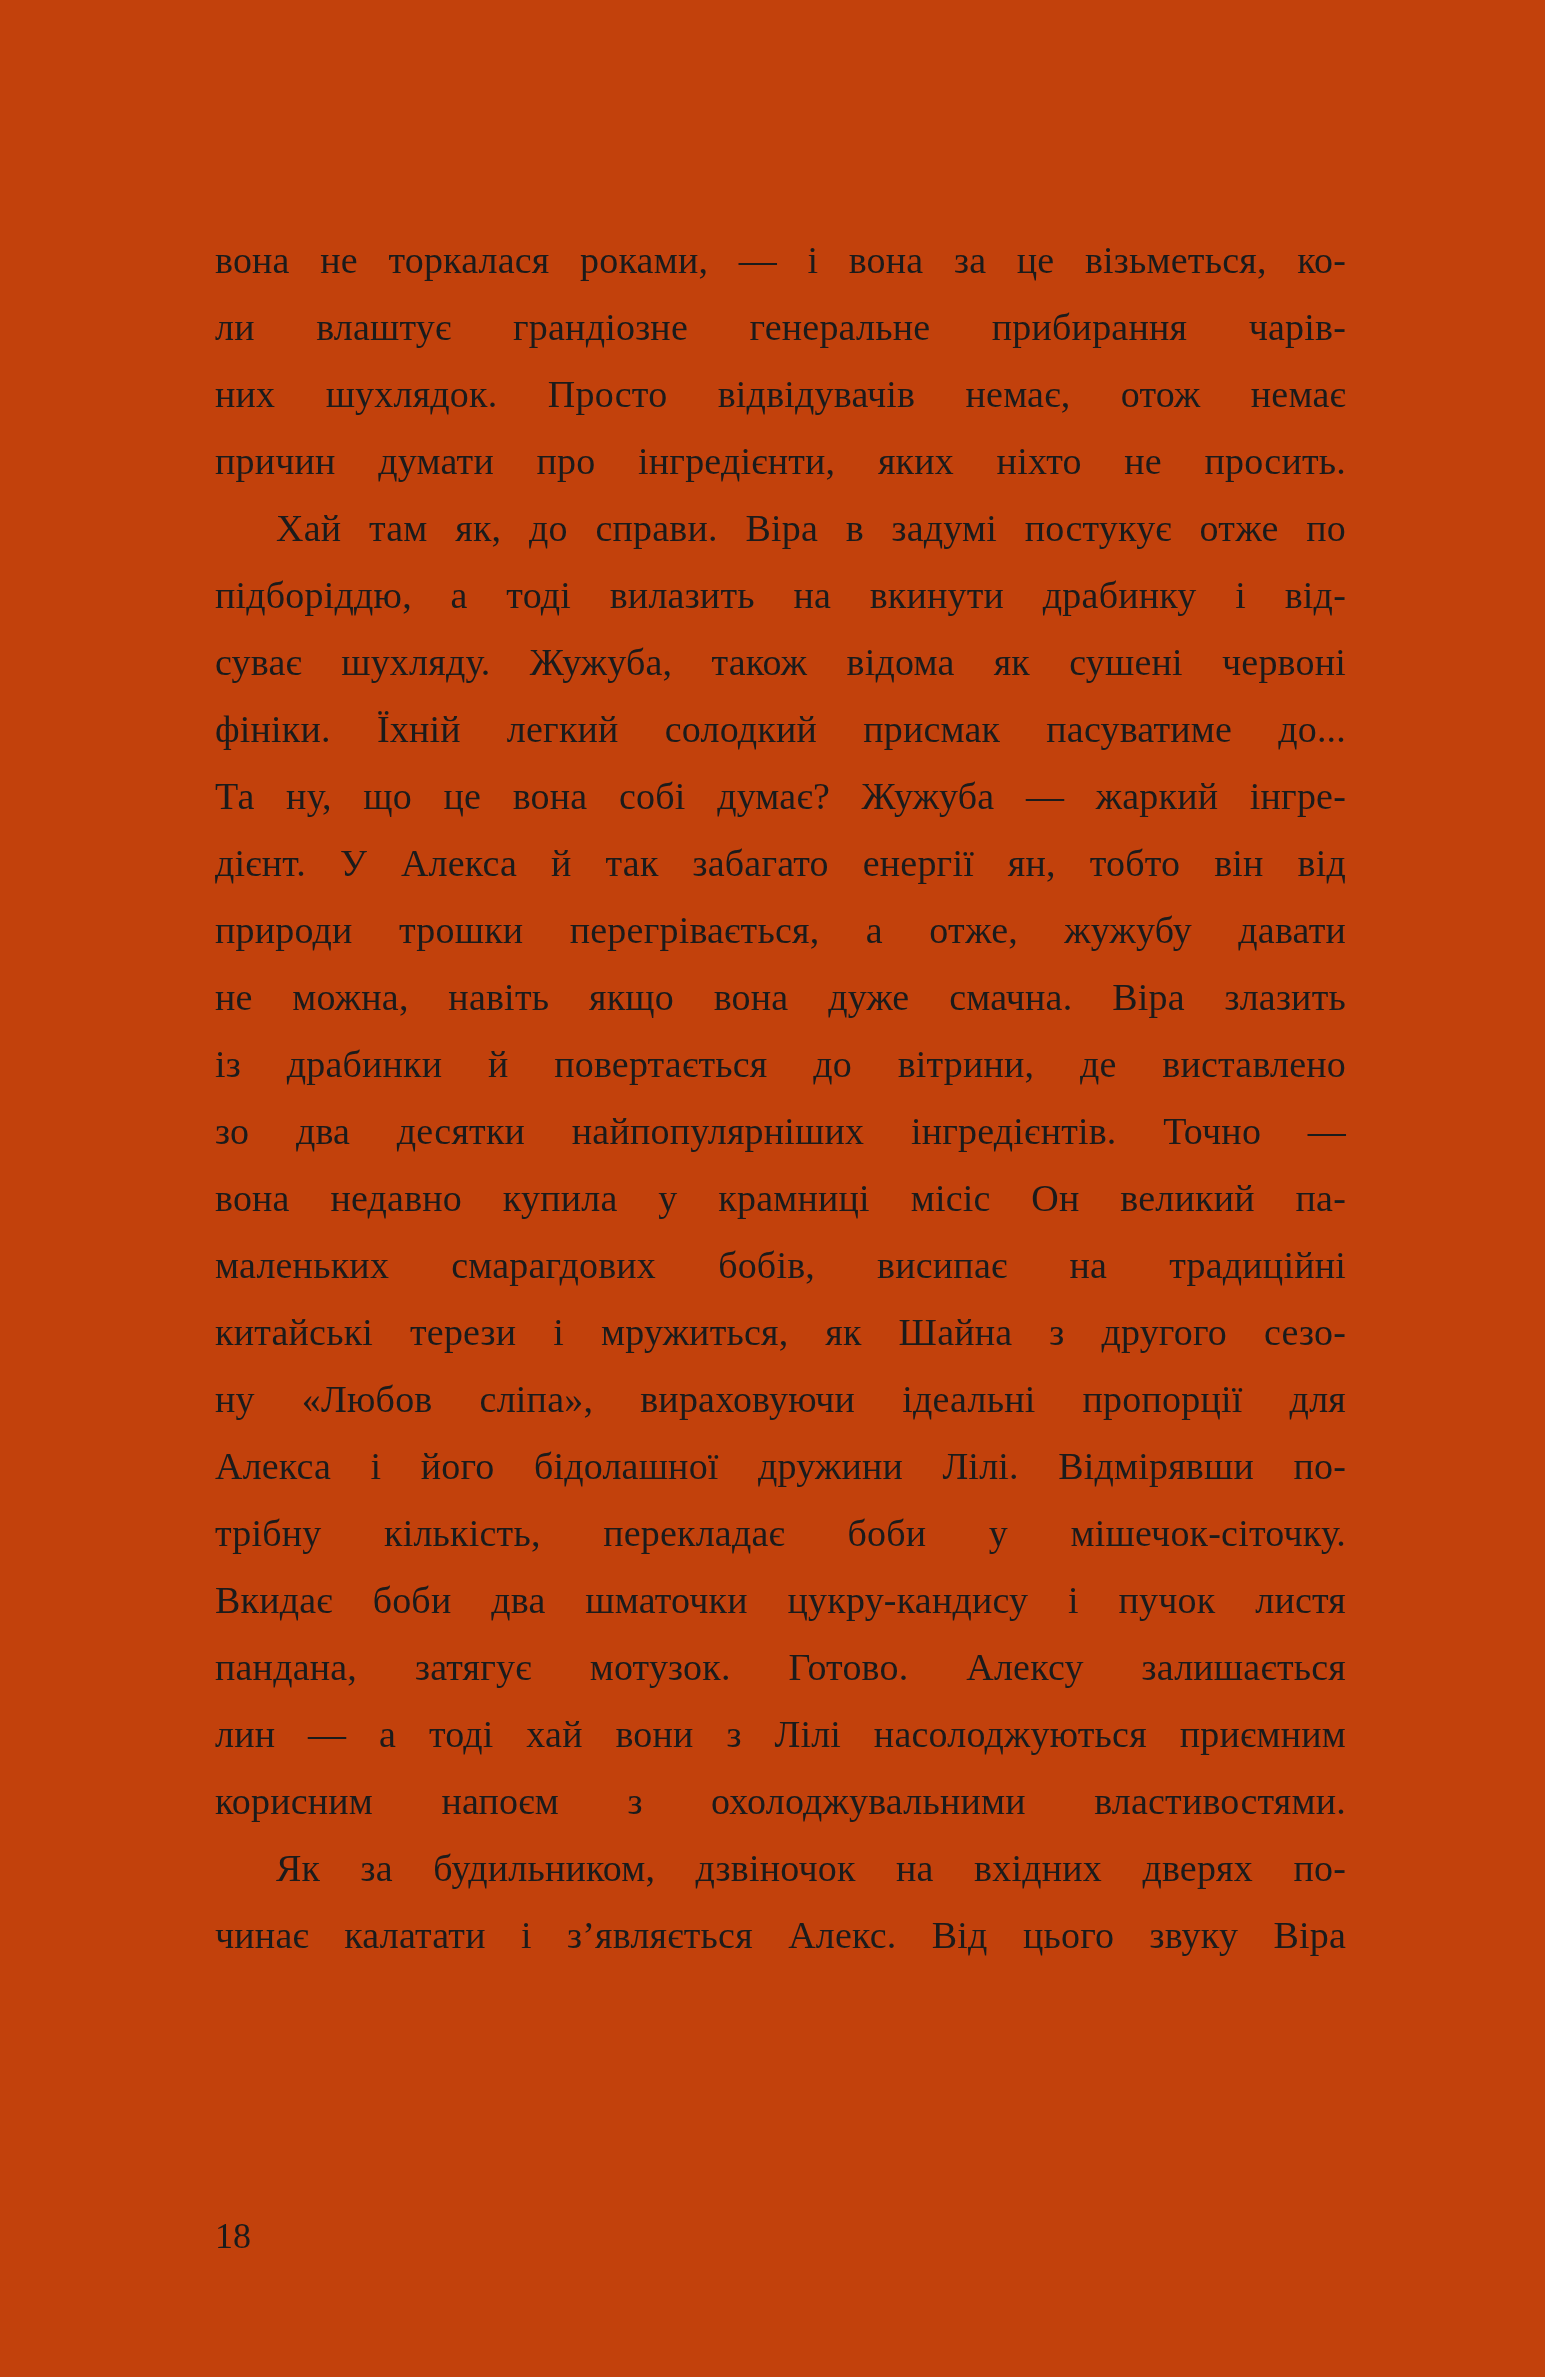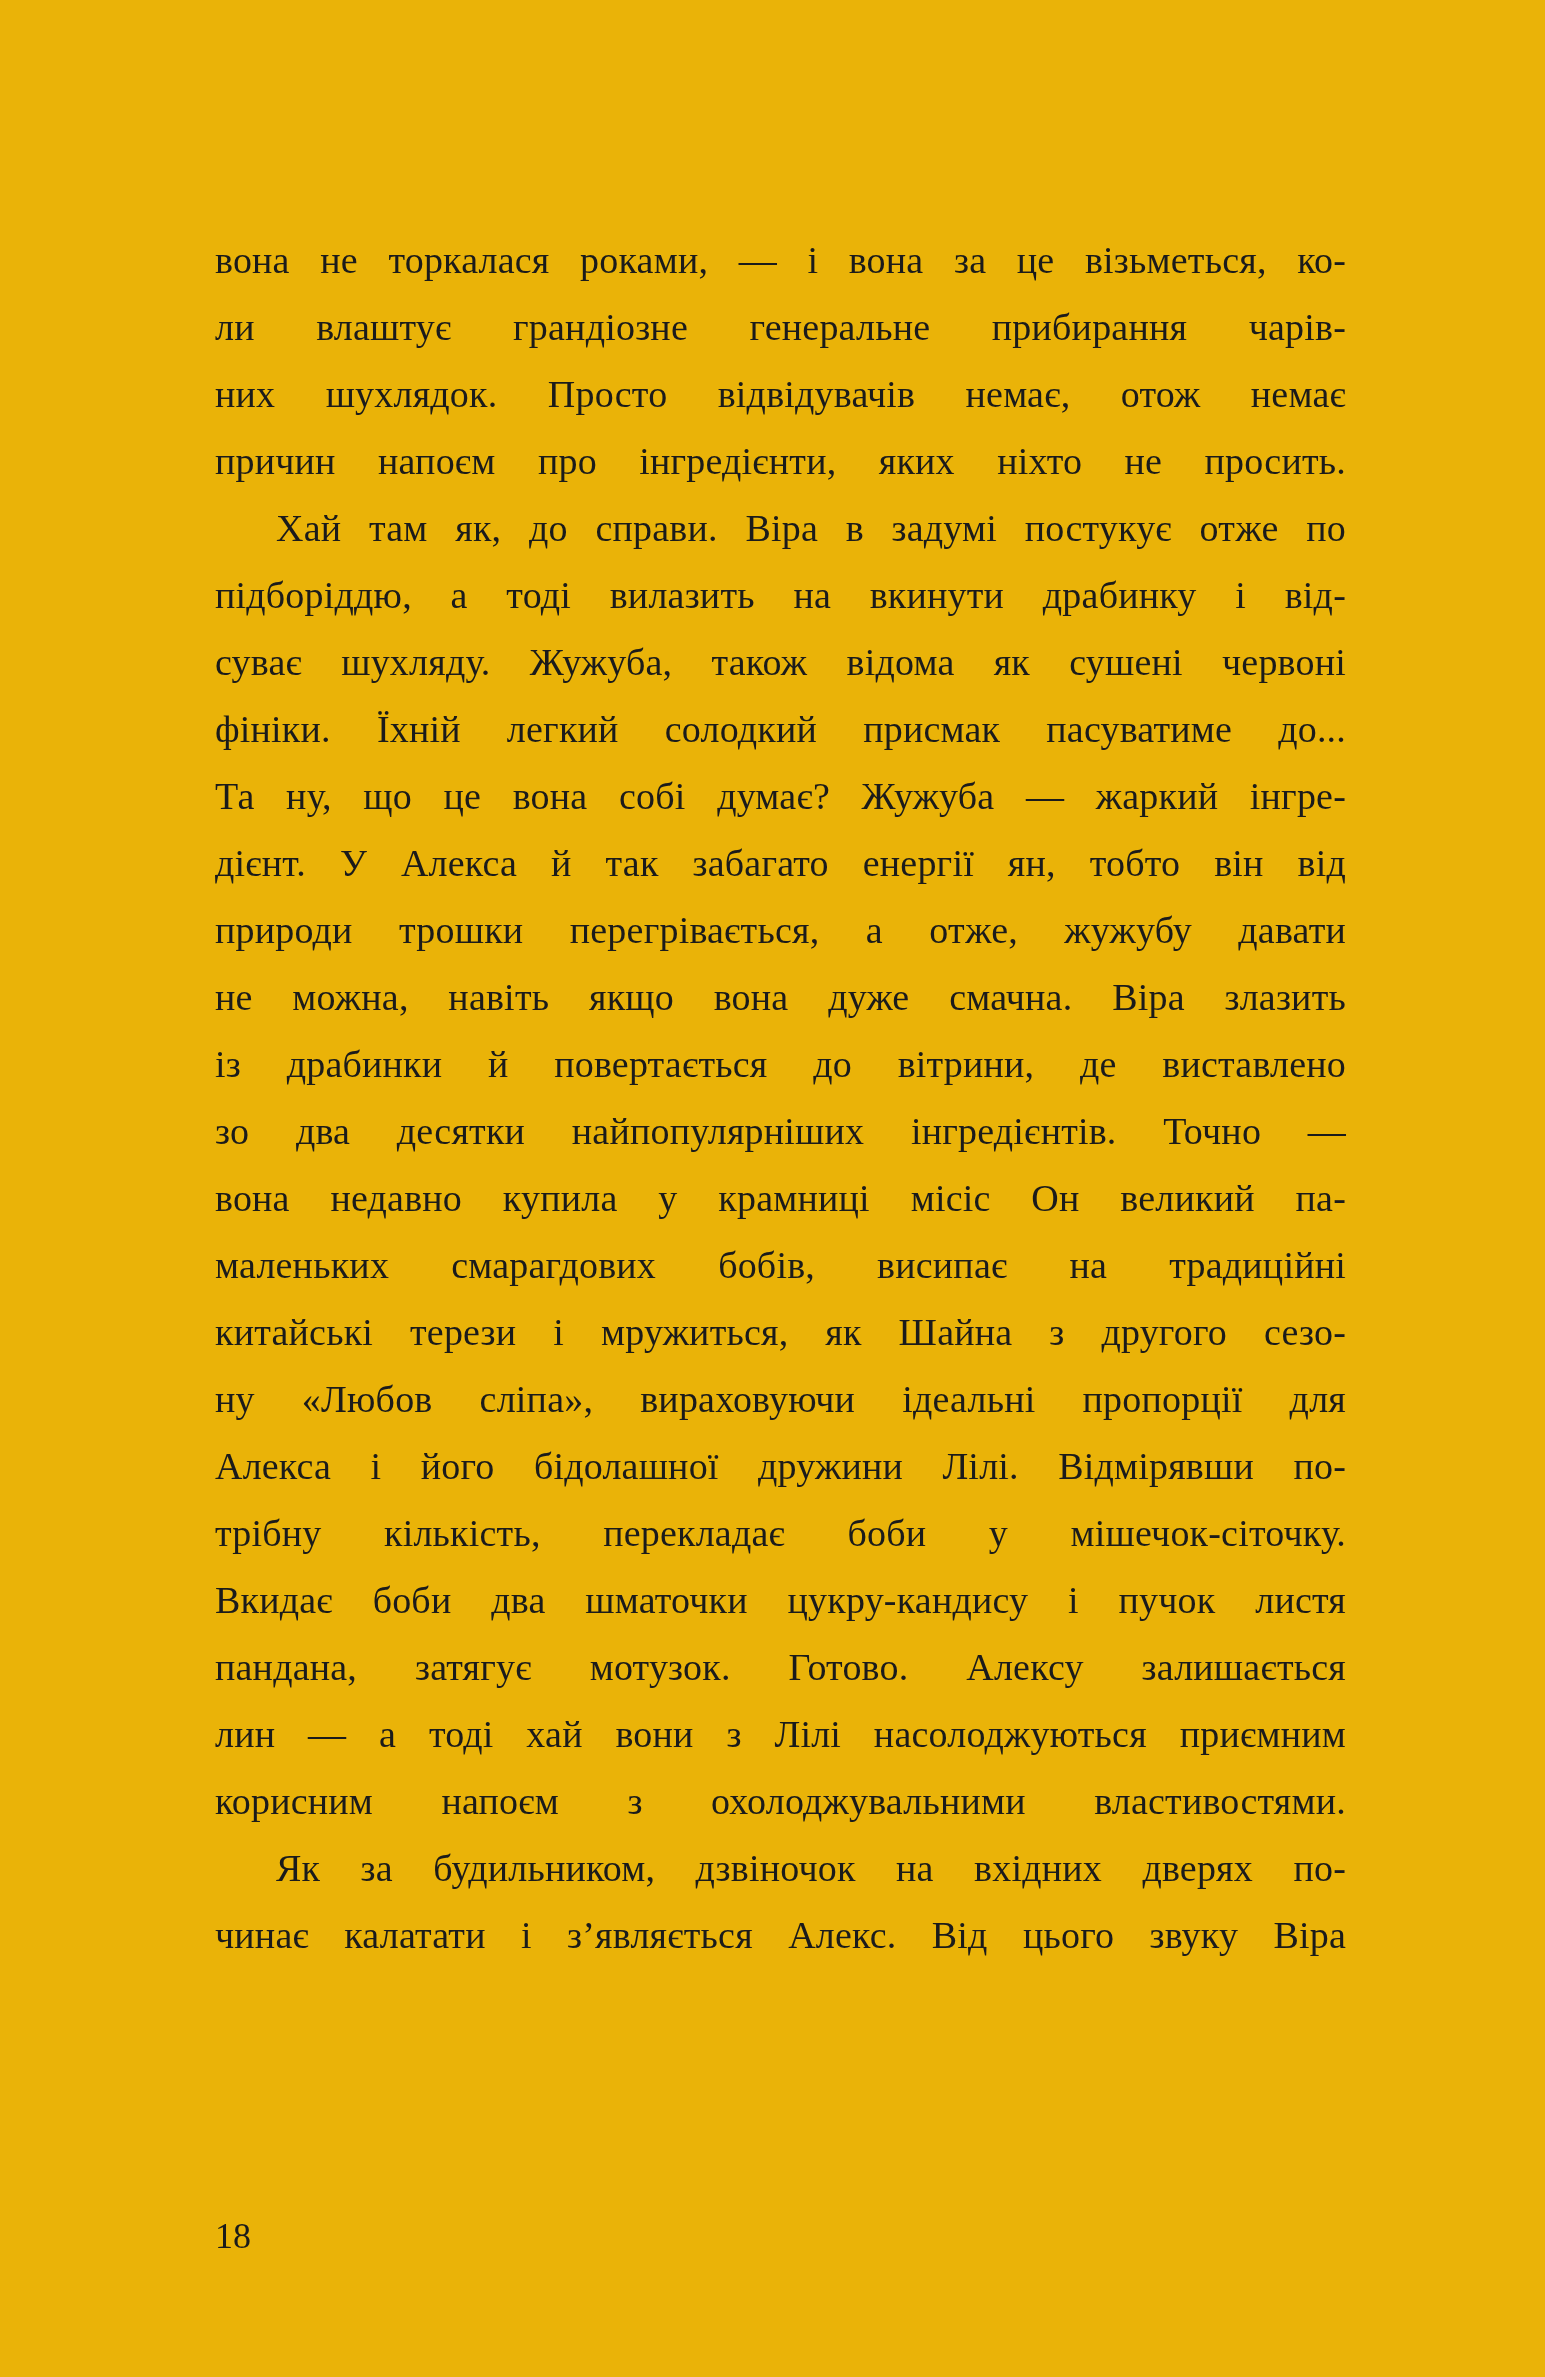--- a/index.html
+++ b/index.html
@@ -9,21 +9,21 @@
   body {
     width: 1545px;
     height: 2377px;
     background: #ffffff;
     position: relative;
     font-family: "Liberation Serif", "DejaVu Serif", serif;
   }
   .page {
     position: absolute;
     inset: 0;
-    background: #eab308;
+    background: #c2410c;
   }
   .text-block {
     position: absolute;
     left: 215px;
     top: 227px;
     width: 1131px;
   }
   .line {
     margin: 0;
     padding: 0;
@@ -52,21 +52,21 @@
 </style>
 </head>
 <body style="background: rgb(255, 255, 255);">
 
 <div class="page">
   <main class="text-block">
 
   <p class="line">вона не торкалася роками, — і вона за це візьметься, ко-</p>
       <p class="line">ли влаштує грандіозне генеральне прибирання чарів-</p>
       <p class="line">них шухлядок. Просто відвідувачів немає, отож немає</p>
-      <p class="line">причин напоєм про інгредієнти, яких ніхто не просить.</p>
+      <p class="line">причин думати про інгредієнти, яких ніхто не просить.</p>
       <p class="line indent">Хай там як, до справи. Віра в задумі постукує отже по</p>
       <p class="line">підборіддю, а тоді вилазить на вкинути драбинку і від-</p>
       <p class="line">суває шухляду. Жужуба, також відома як сушені червоні</p>
       <p class="line">фініки. Їхній легкий солодкий присмак пасуватиме до...</p>
       <p class="line">Та ну, що це вона собі думає? Жужуба — жаркий інгре-</p>
       <p class="line">дієнт. У Алекса й так забагато енергії ян, тобто він від</p>
       <p class="line">природи трошки перегрівається, а отже, жужубу давати</p>
       <p class="line">не можна, навіть якщо вона дуже смачна. Віра злазить</p>
       <p class="line">із драбинки й повертається до вітрини, де виставлено</p>
       <p class="line">зо два десятки найпопулярніших інгредієнтів. Точно —</p>

